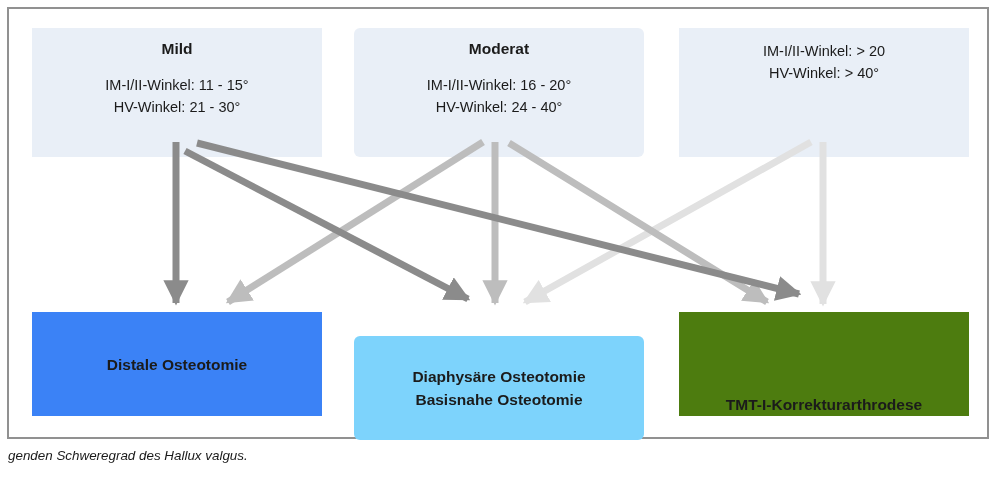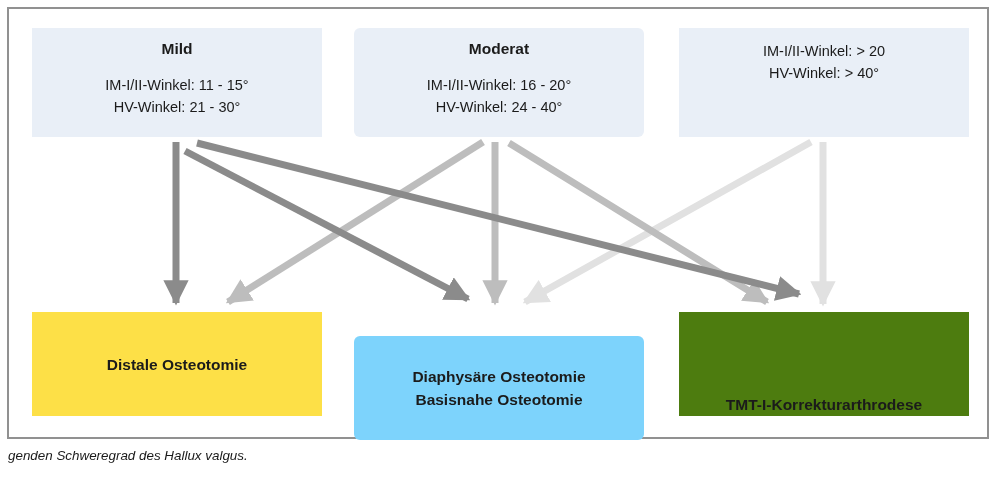--- a/index.html
+++ b/index.html
@@ -25,21 +25,21 @@
   .node-box {
     position: absolute;
     width: 290px;
     background: #e9eff7;
     color: #1b1b1b;
     text-align: center;
     box-sizing: border-box;
   }
   .top-box {
     top: 28px;
-    height: 109px;
+    height: 129px;
     padding-top: 12px;
   }
   .top-box .node-title {
     font-weight: 700;
     font-size: 15.5px;
     margin-bottom: 16px;
   }
   .top-box .node-line {
     font-weight: 400;
     font-size: 14.5px;
@@ -92,21 +92,21 @@
 <div class="node-box top-box col-2" style="background: rgb(233, 239, 247);">
   <div class="node-title">Moderat</div>
   <div class="node-line">IM-I/II-Winkel: 16 - 20°</div>
   <div class="node-line">HV-Winkel: 24 - 40°</div>
 </div>
 <div class="node-box top-box col-3" style="background: rgb(233, 239, 247);">
   <div class="node-line">IM-I/II-Winkel: &gt; 20</div>
   <div class="node-line">HV-Winkel: &gt; 40°</div>
 </div>
 
-<div class="node-box bottom-box col-1" style="background: #fde047;">
+<div class="node-box bottom-box col-1" style="background: #3b82f6;">
   <div class="node-line">Distale Osteotomie</div>
 </div>
 <div class="node-box bottom-box col-2" style="background: #7dd3fc; margin-top: 24px;">
   <div class="node-line">Diaphysäre Osteotomie</div>
   <div class="node-line">Basisnahe Osteotomie</div>
 </div>
 <div class="node-box bottom-box col-3" style="background: #4d7c0f; justify-content: flex-end;">
   <div class="node-line">TMT-I-Korrekturarthrodese</div>
 </div>
 

